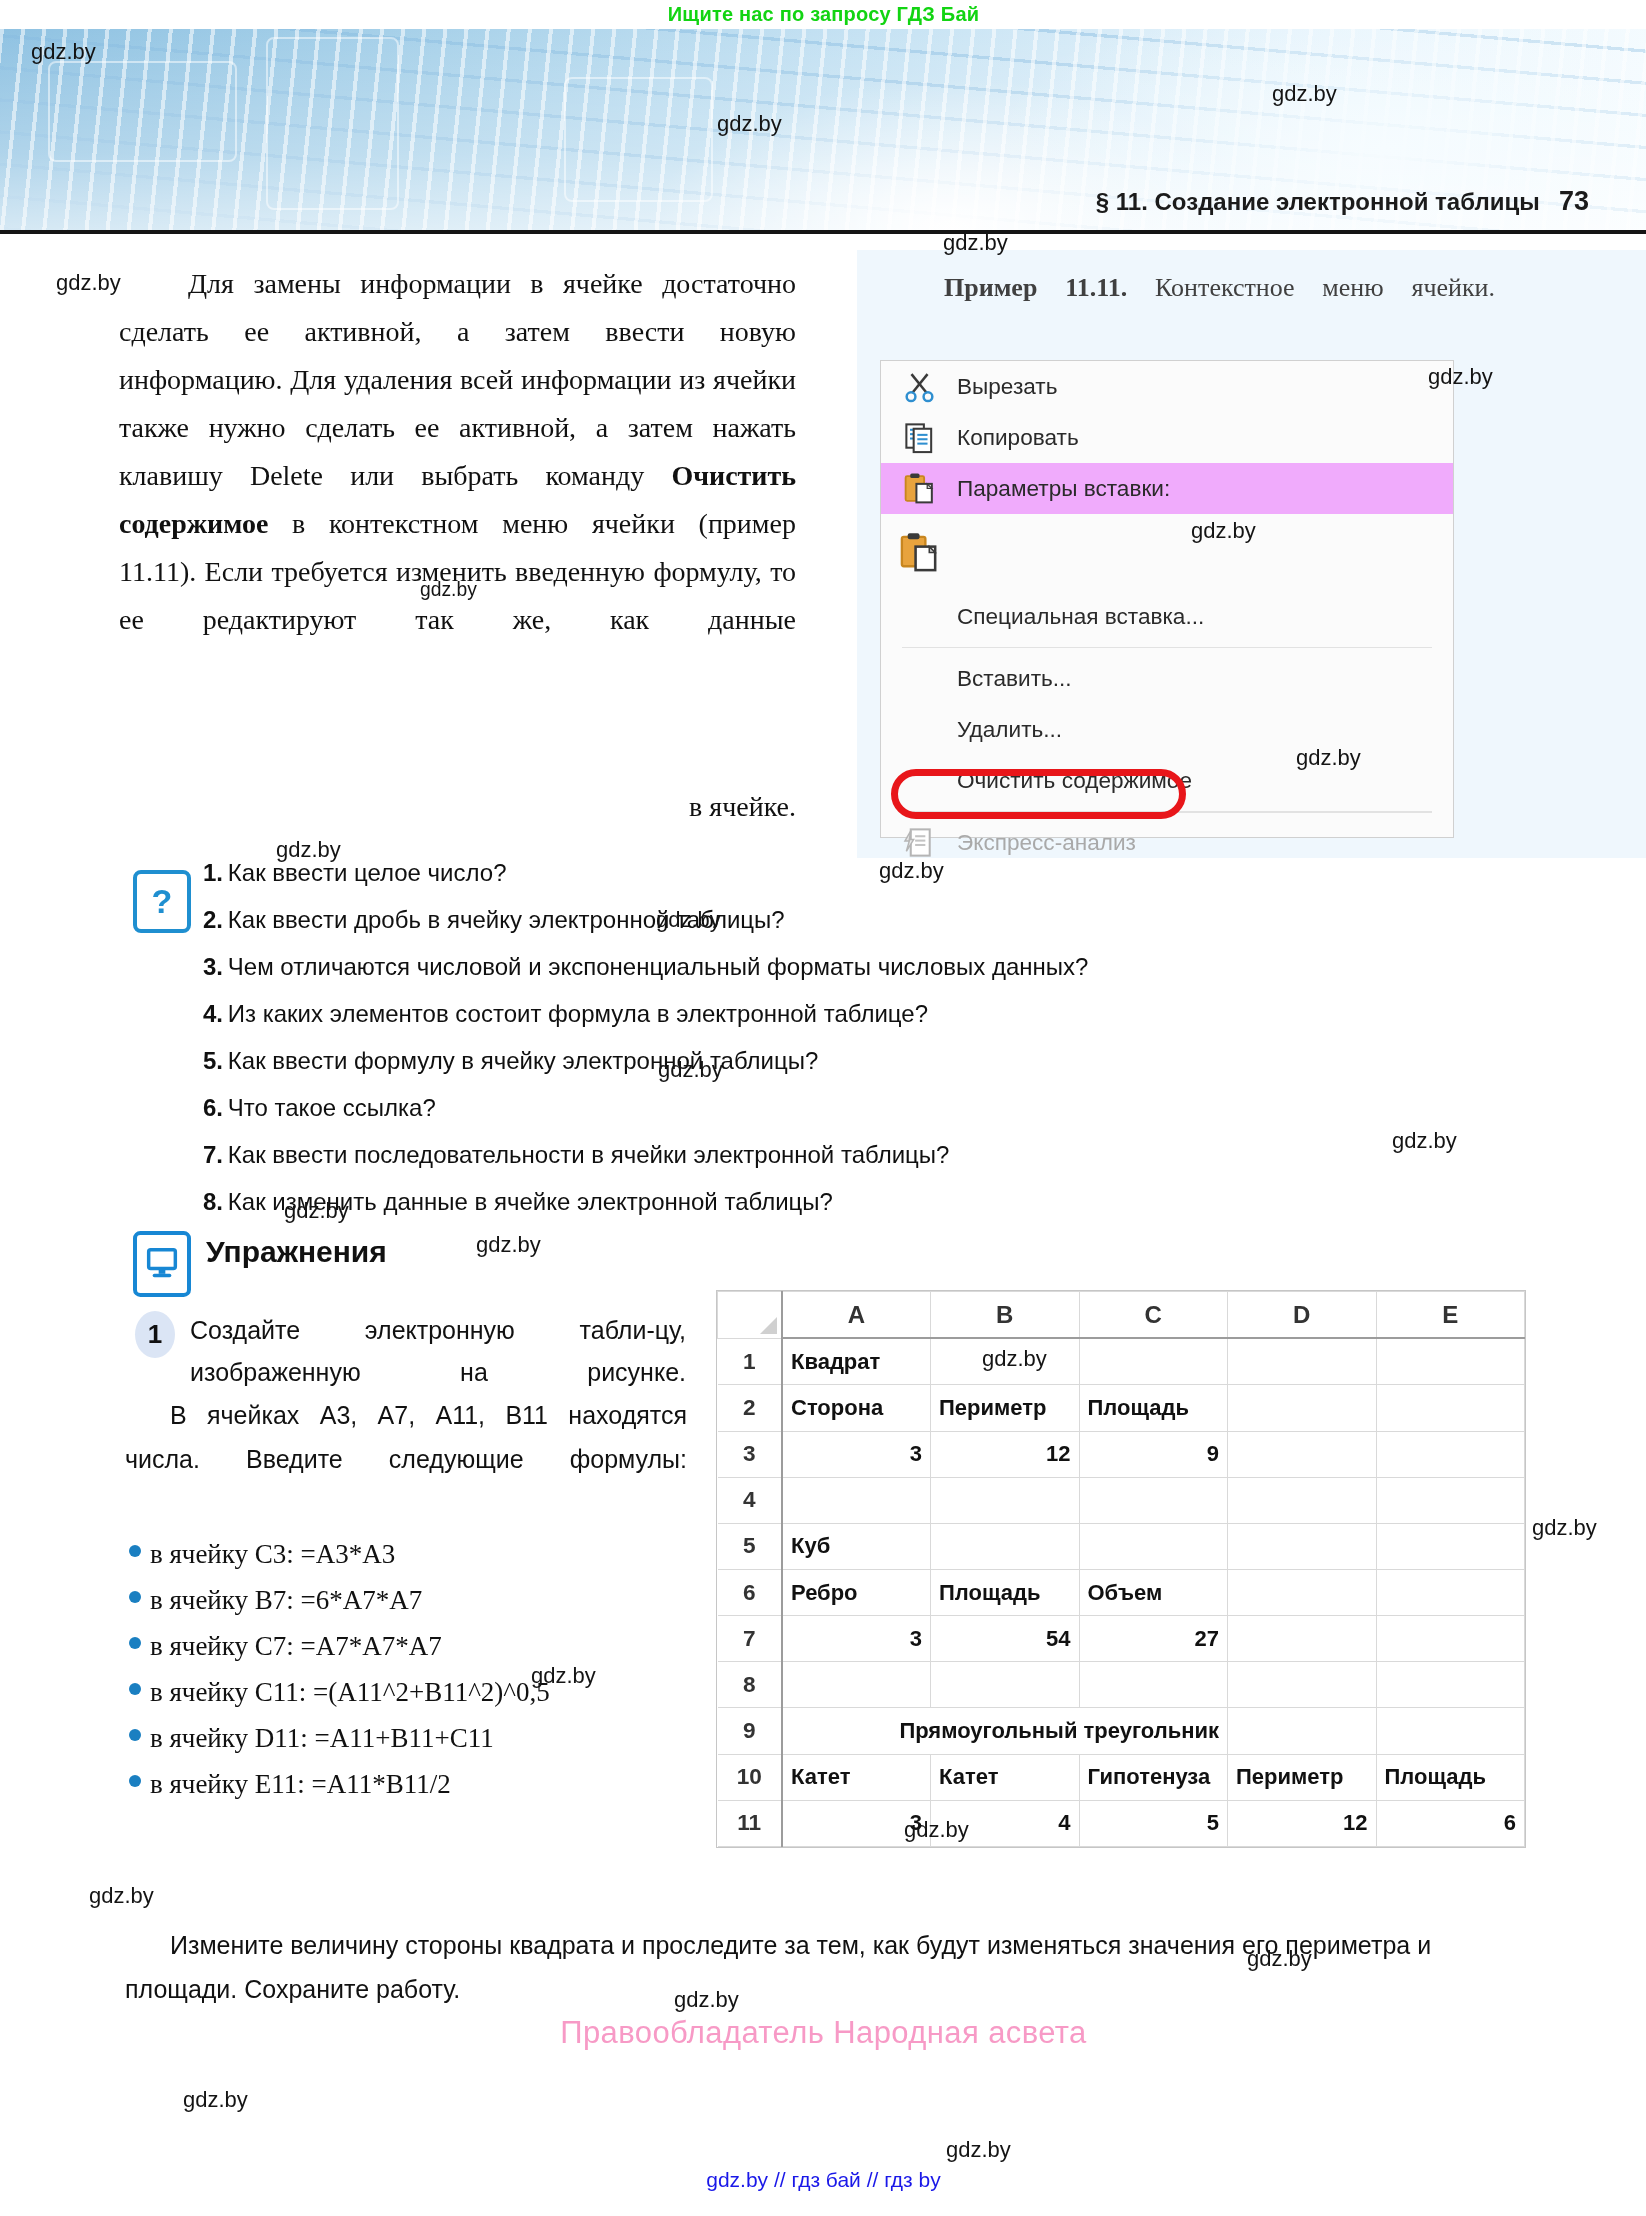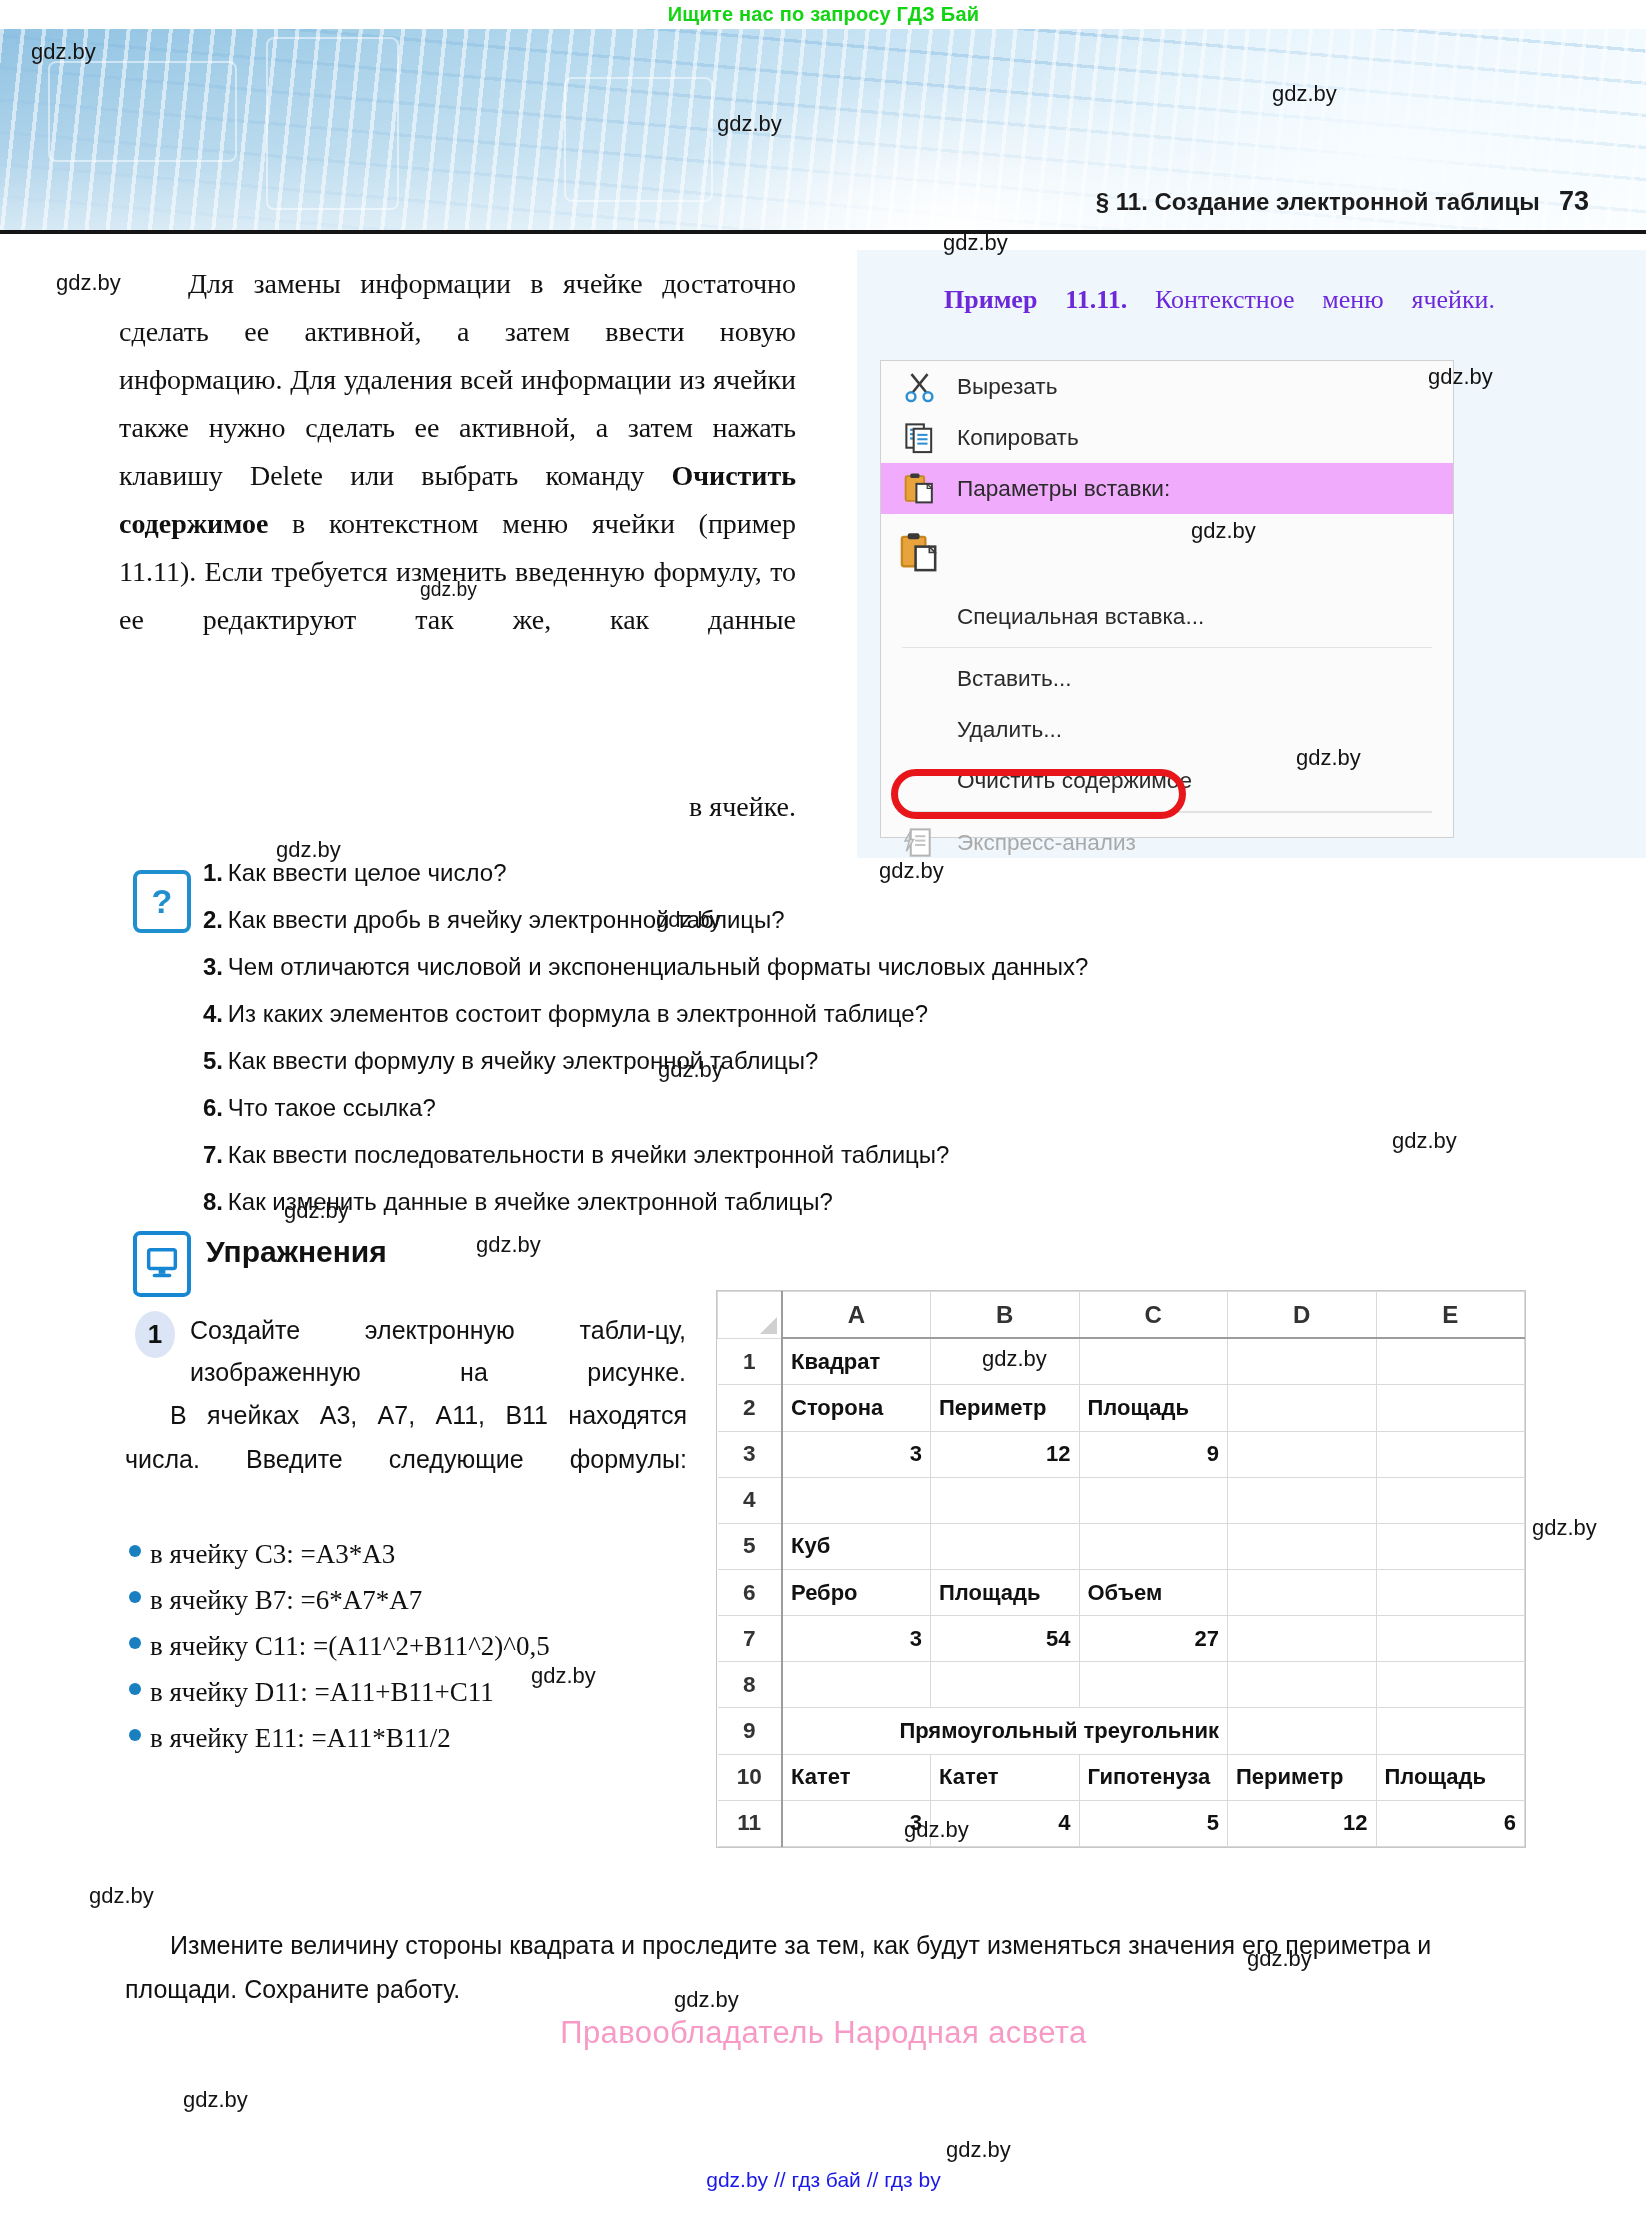--- a/index.html
+++ b/index.html
@@ -59,22 +59,22 @@
     left:119px;top:783px;width:677px;
     font-size:28px;line-height:48px;color:#111;text-align:right;
   }
 
   
   #example-panel{
     left:857px;top:250px;width:790px;height:608px;
     background:#eff7fd;
   }
   #example-caption{
-    left:907px;top:280px;width:588px;
-    font-size:26px;line-height:39px;color:#6d28d9;
+    left:907px;top:268px;width:588px;
+    font-size:26px;line-height:39px;color:#404040;
     text-align:justify;text-align-last:justify;
   }
   #example-caption .b{font-weight:bold;}
 
   
   #context-menu{
     left:880px;top:360px;width:572px;height:476px;
     background:#fbfbfb;
     border:1.6px solid #d0d0d0;
     font-family:"Liberation Sans", sans-serif;
@@ -370,20 +370,24 @@
 <div id="ex1-text2" class="abs">В ячейках А3, А7, А11, В11 находятся числа. Введите следующие формулы:</div>
 
 <div id="formula-list" class="abs">
   <div class="frow">
       <span class="bullet"></span>
       <span>в ячейку C3: =A3*A3</span>
     </div>
   <div class="frow">
       <span class="bullet"></span>
       <span>в ячейку B7: =6*A7*A7</span>
+    </div>
+  <div class="frow">
+      <span class="bullet"></span>
+      <span>в ячейку C7: =A7*A7*A7</span>
     </div>
   <div class="frow">
       <span class="bullet"></span>
       <span>в ячейку C11: =(A11^2+B11^2)^0,5</span>
     </div>
   <div class="frow">
       <span class="bullet"></span>
       <span>в ячейку D11: =A11+B11+C11</span>
     </div>
   <div class="frow">

